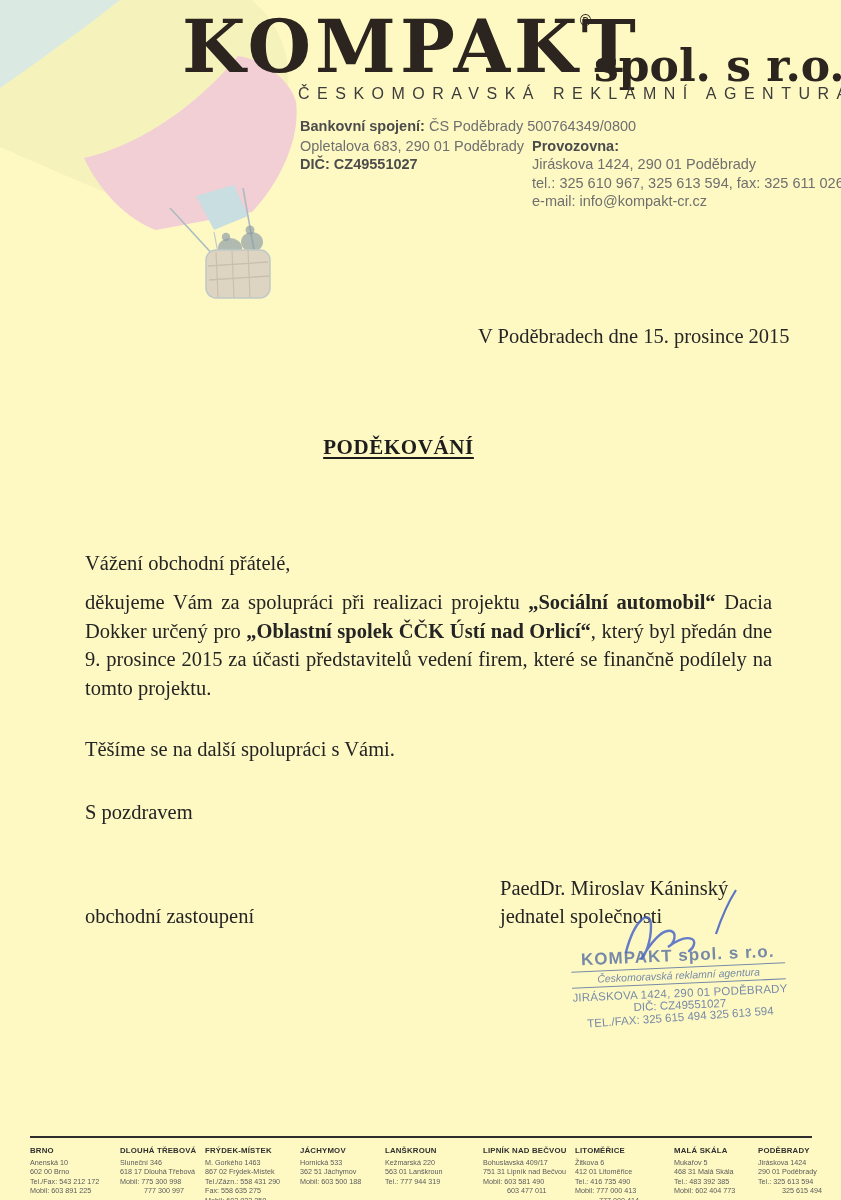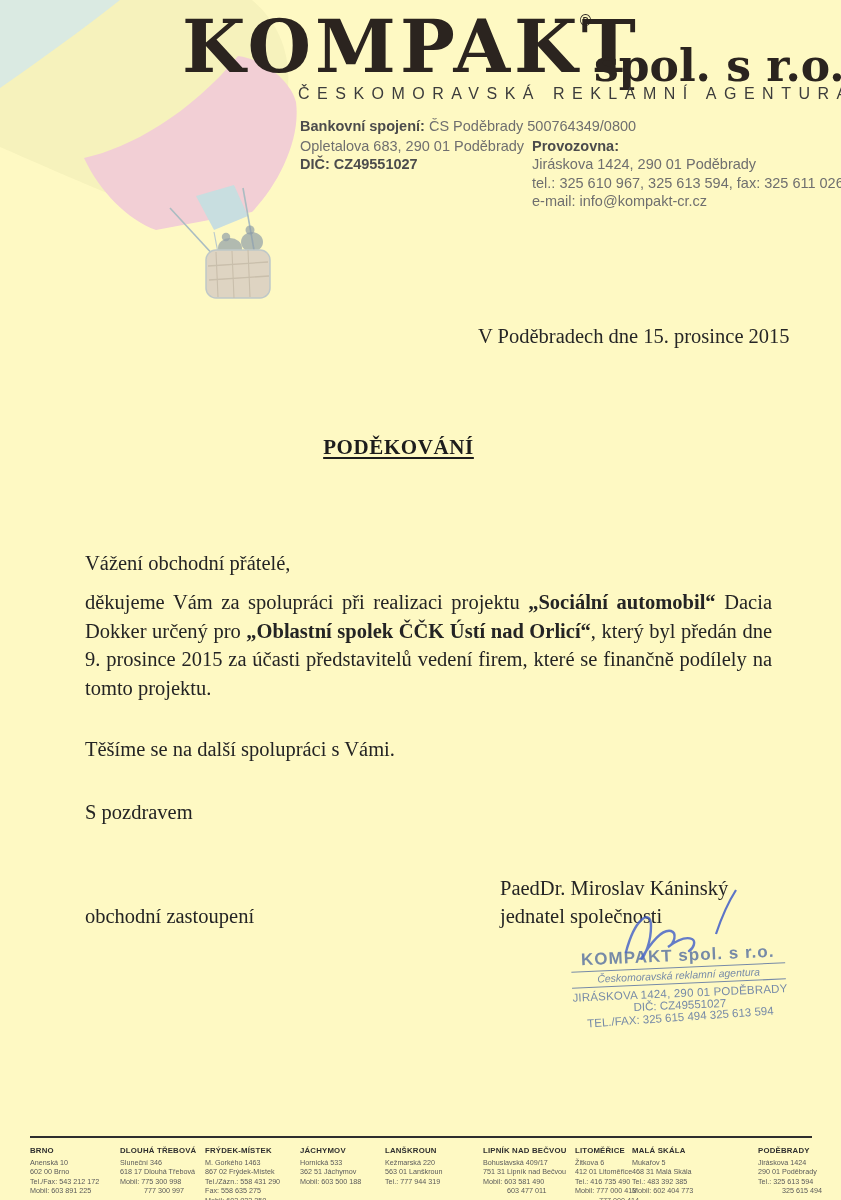--- a/index.html
+++ b/index.html
@@ -206,21 +206,21 @@
 
   <div class="f-col" style="left:575px;">
     <div class="f-city">LITOMĚŘICE</div>
     <div>Žitkova 6</div>
     <div>412 01 Litoměřice</div>
     <div>Tel.: 416 735 490</div>
     <div>Mobil: 777 000 413</div>
     <div class="cont">777 000 414</div>
   </div>
 
-  <div class="f-col" style="left:632px;">
+  <div class="f-col" style="left:674px;">
     <div class="f-city">MALÁ SKÁLA</div>
     <div>Mukařov 5</div>
     <div>468 31 Malá Skála</div>
     <div>Tel.: 483 392 385</div>
     <div>Mobil: 602 404 773</div>
     <div></div>
   </div>
 
   <div class="f-col" style="left:758px;">
     <div class="f-city">PODĚBRADY</div>

